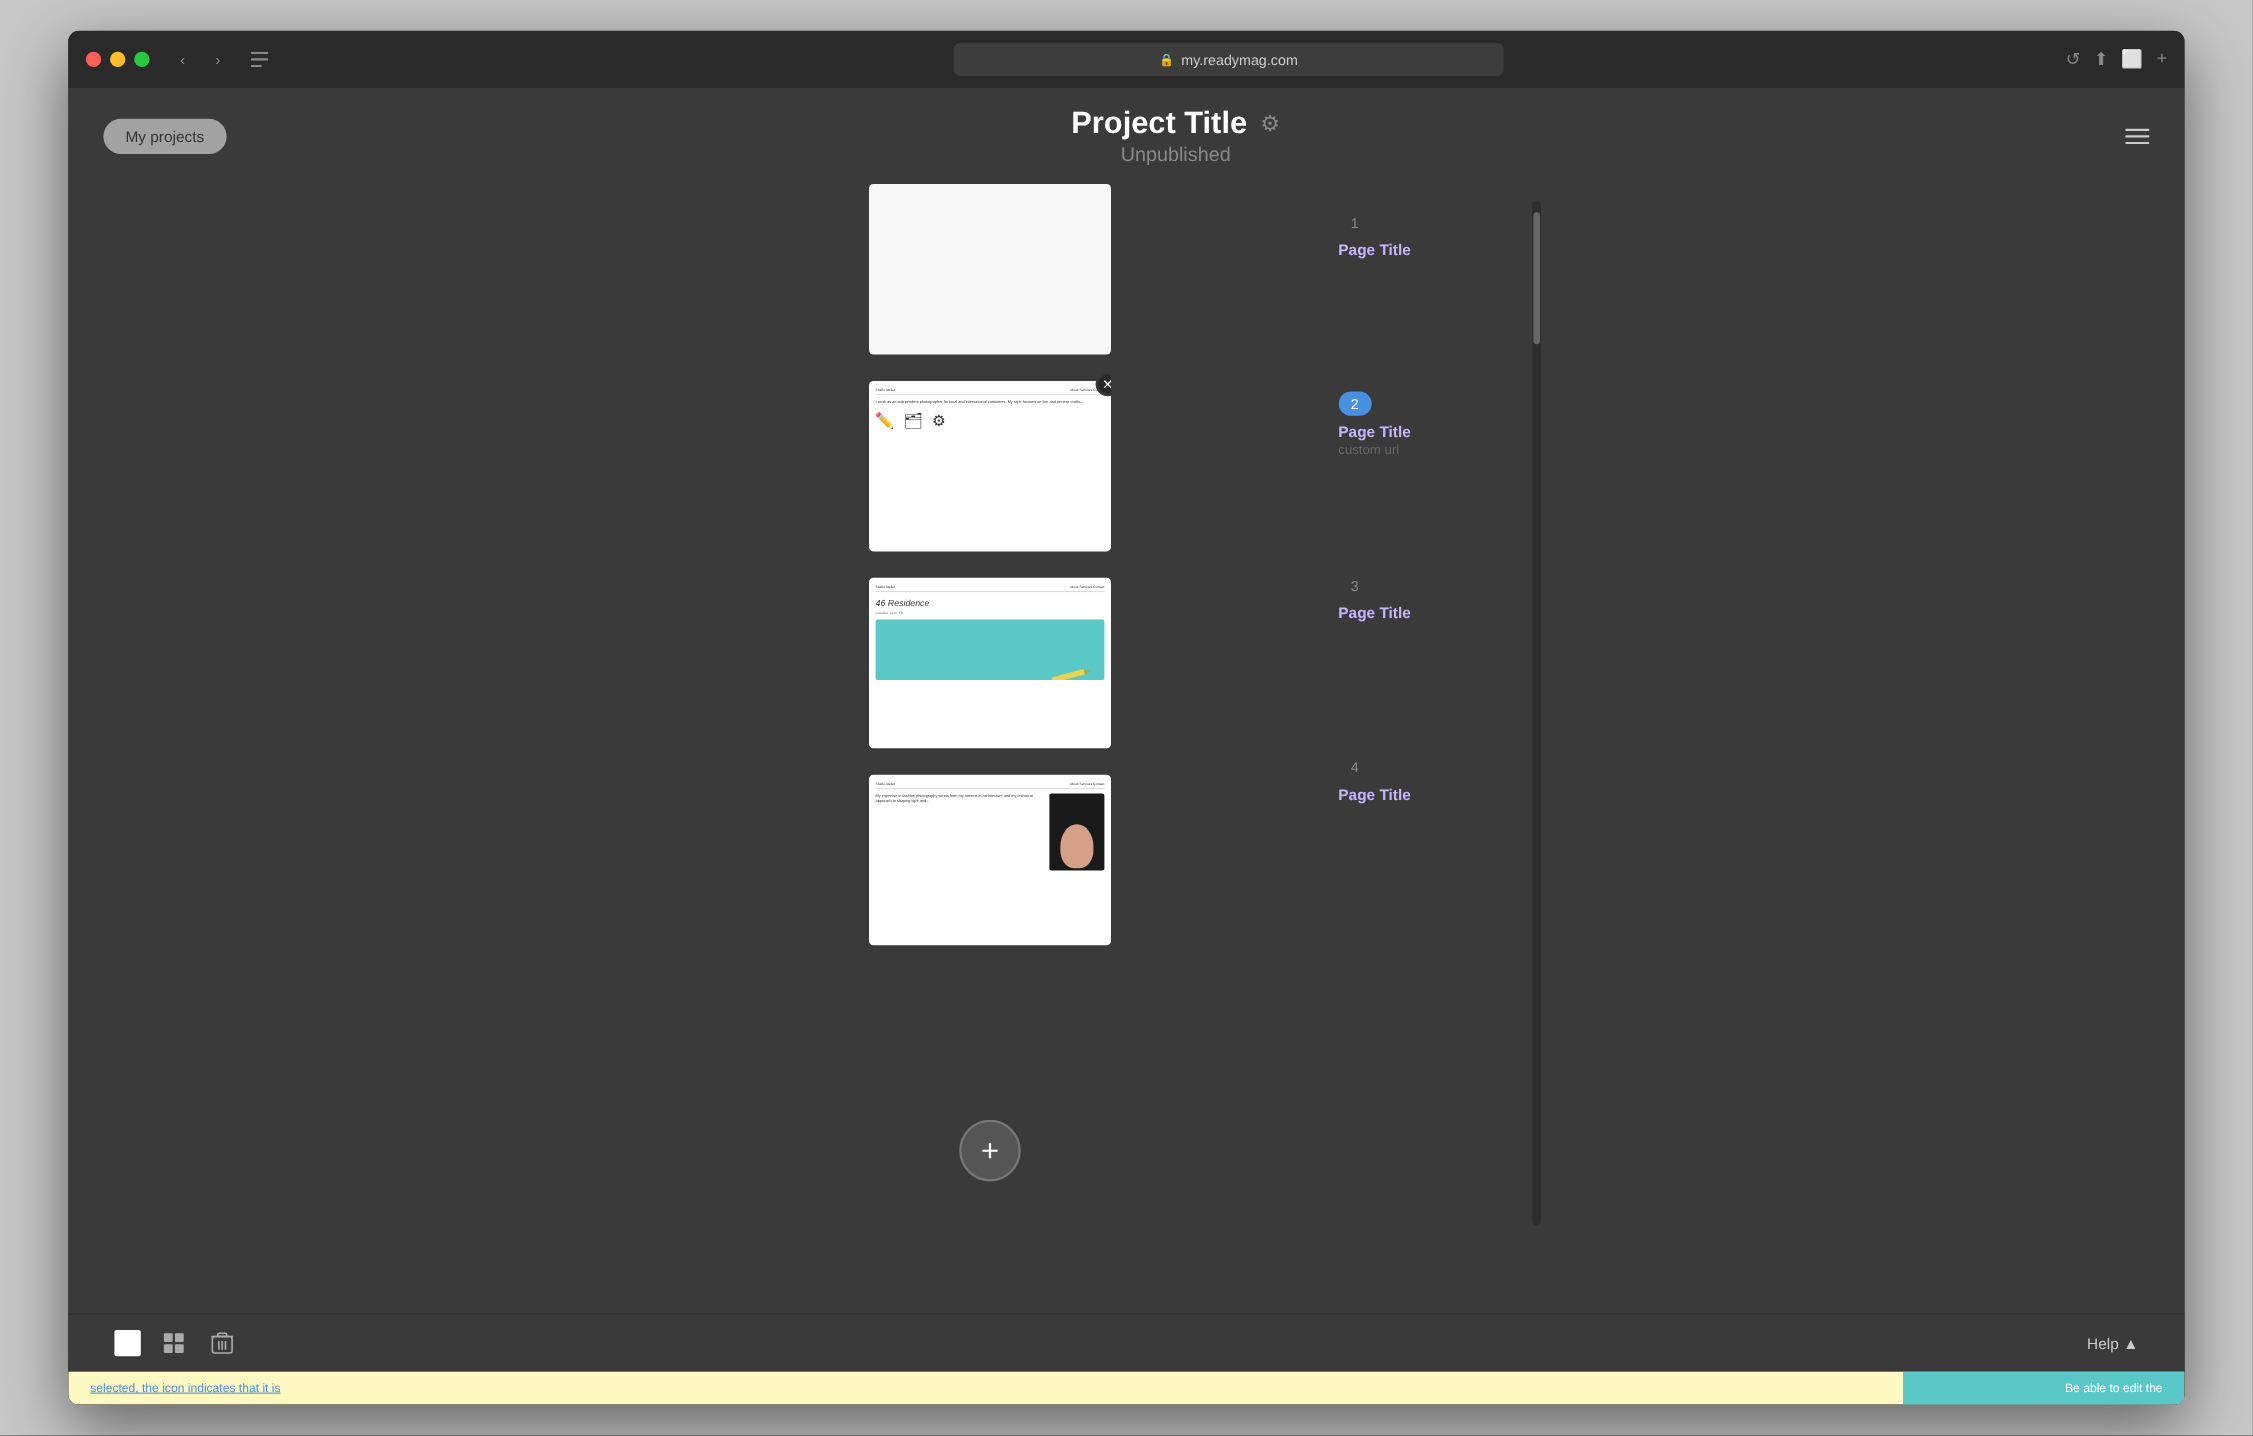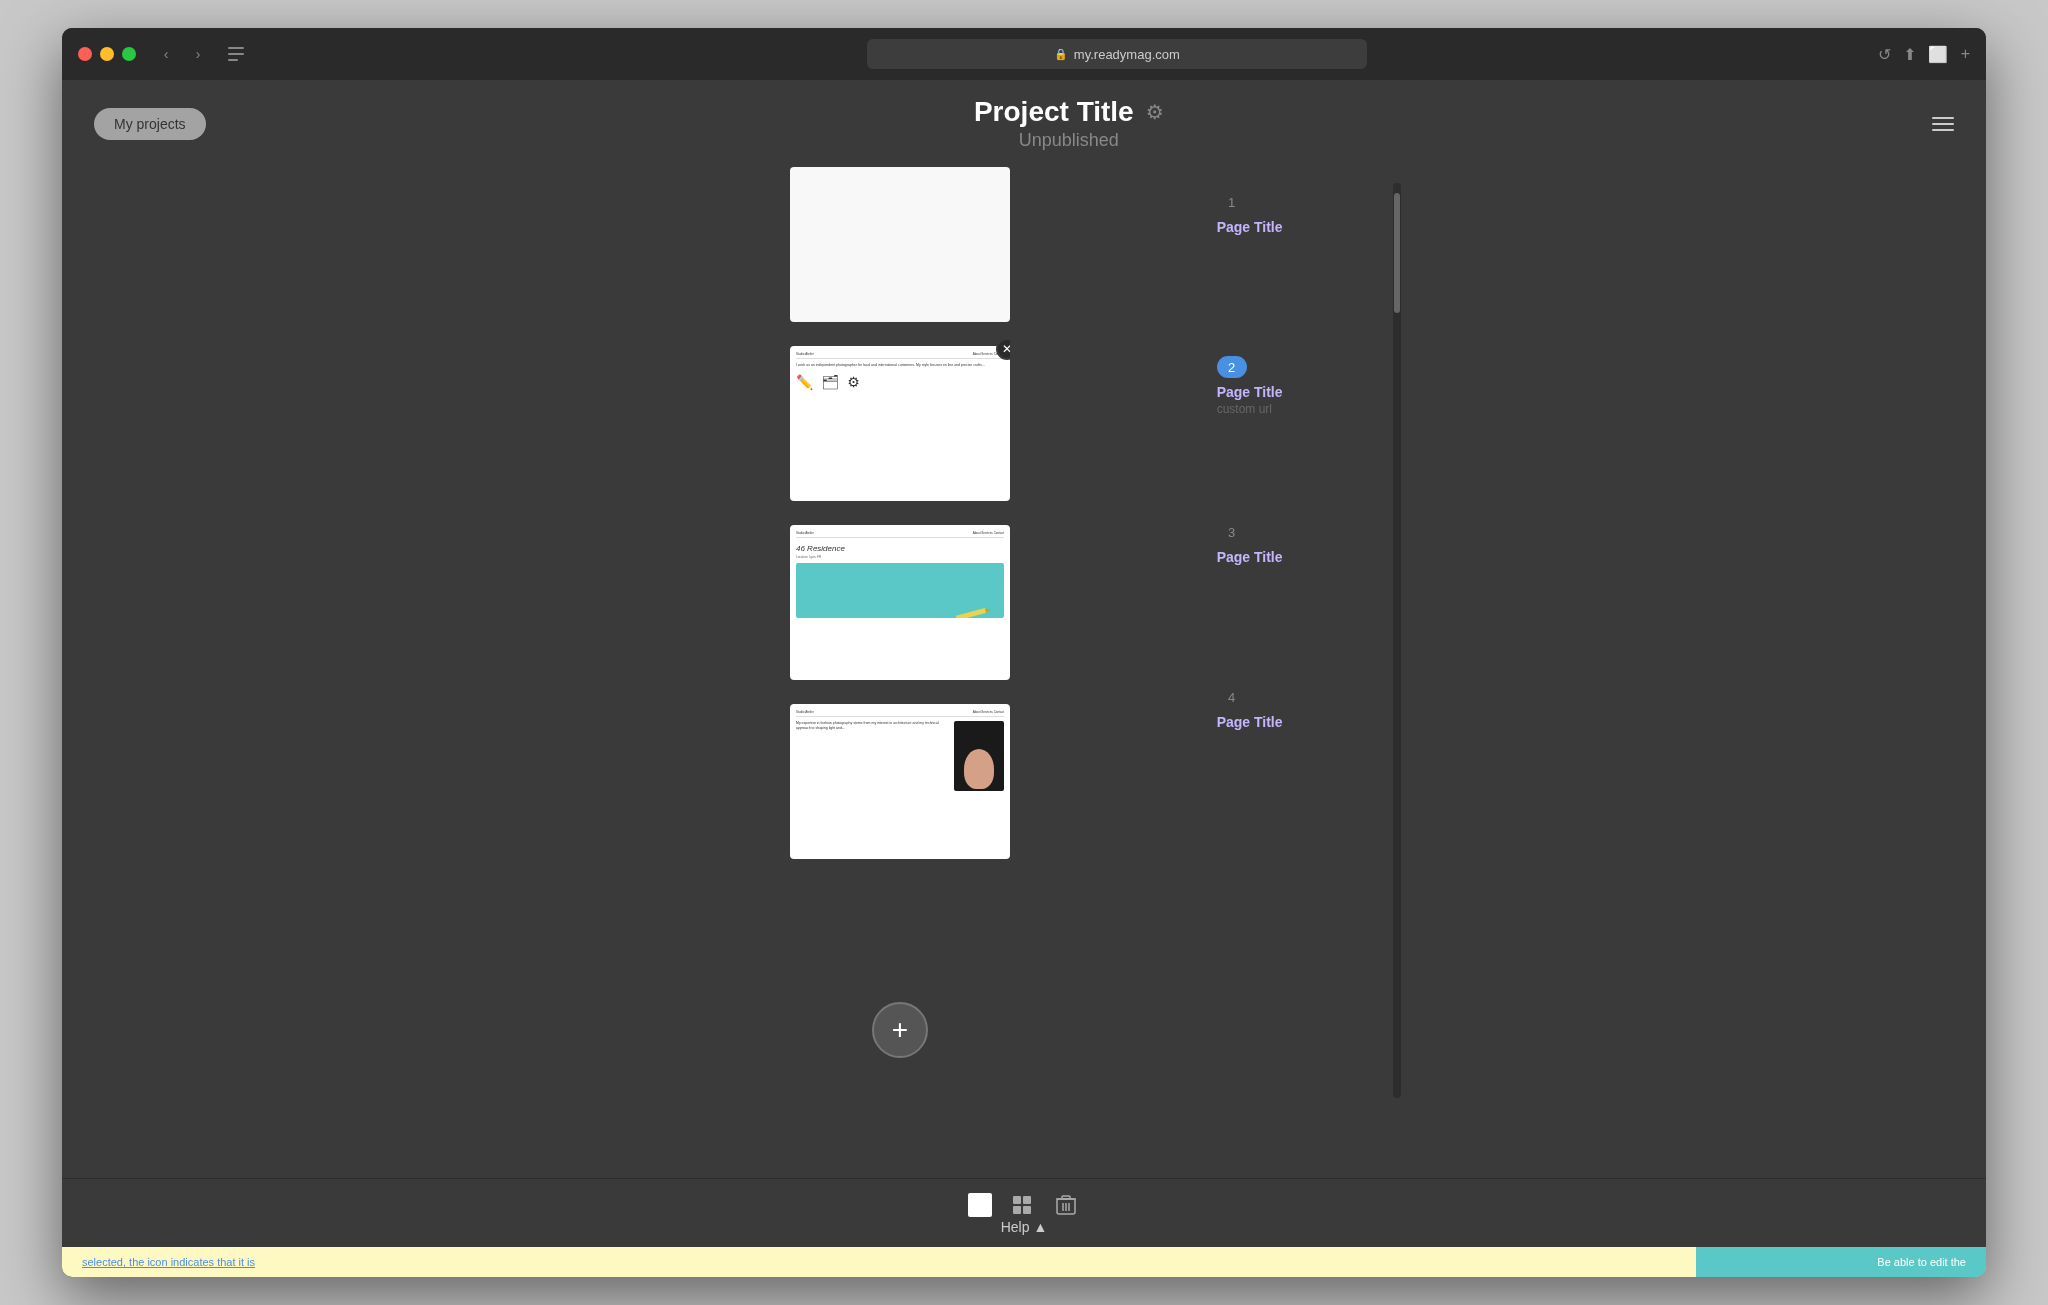--- a/index.html
+++ b/index.html
@@ -447,21 +447,20 @@
 
     
     .bottom-bar {
       display: flex;
       align-items: center;
       justify-content: space-between;
       padding: 12px 42px;
       flex-shrink: 0;
       background: #3a3a3a;
       border-top: 1px solid #2d2d2d;
-      flex-direction: column;
     }
 
     .bottom-tools {
       display: flex;
       gap: 16px;
       align-items: center;
     }
 
     .tool-btn {
       width: 28px;
@@ -682,19 +681,19 @@
       <div class="help-btn">
         <span>Help</span>
         <span>▲</span>
       </div>
     </div>
 
     <div style="height:30px;display:flex;background:#fef9c3;position:relative;overflow:hidden;">
       <div style="flex:1;display:flex;align-items:center;padding-left:20px;font-size:11px;color:#333;">
         <span style="color:#4a90e2;text-decoration:underline;cursor:pointer;">selected, the icon indicates that it is</span>
       </div>
-      <div style="width:290px;background:#5bc8c8;display:flex;align-items:center;justify-content:flex-end;padding-right:20px;font-size:11px;color:#fff;">
+      <div style="width:256px;background:#5bc8c8;display:flex;align-items:center;justify-content:flex-end;padding-right:20px;font-size:11px;color:#fff;">
         <span>Be able to edit the</span>
       </div>
     </div>
 
   </div>
 </div>
 
 </body></html>

